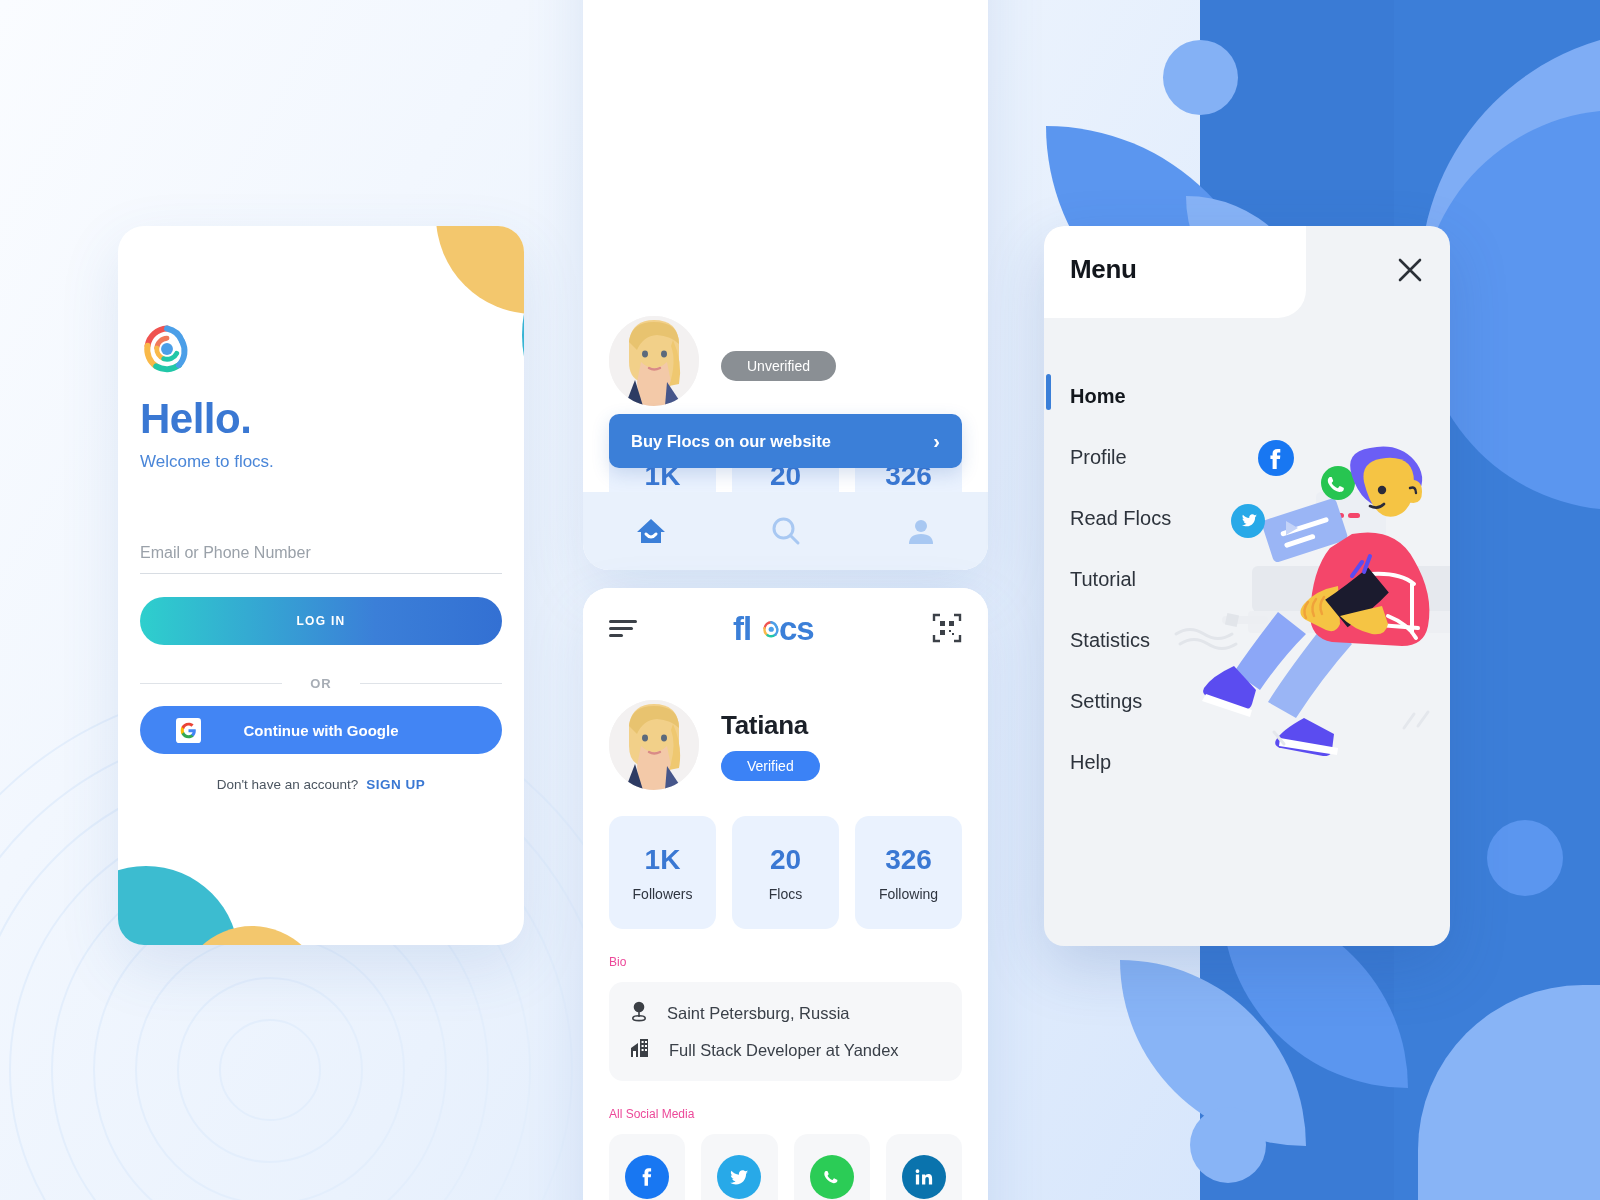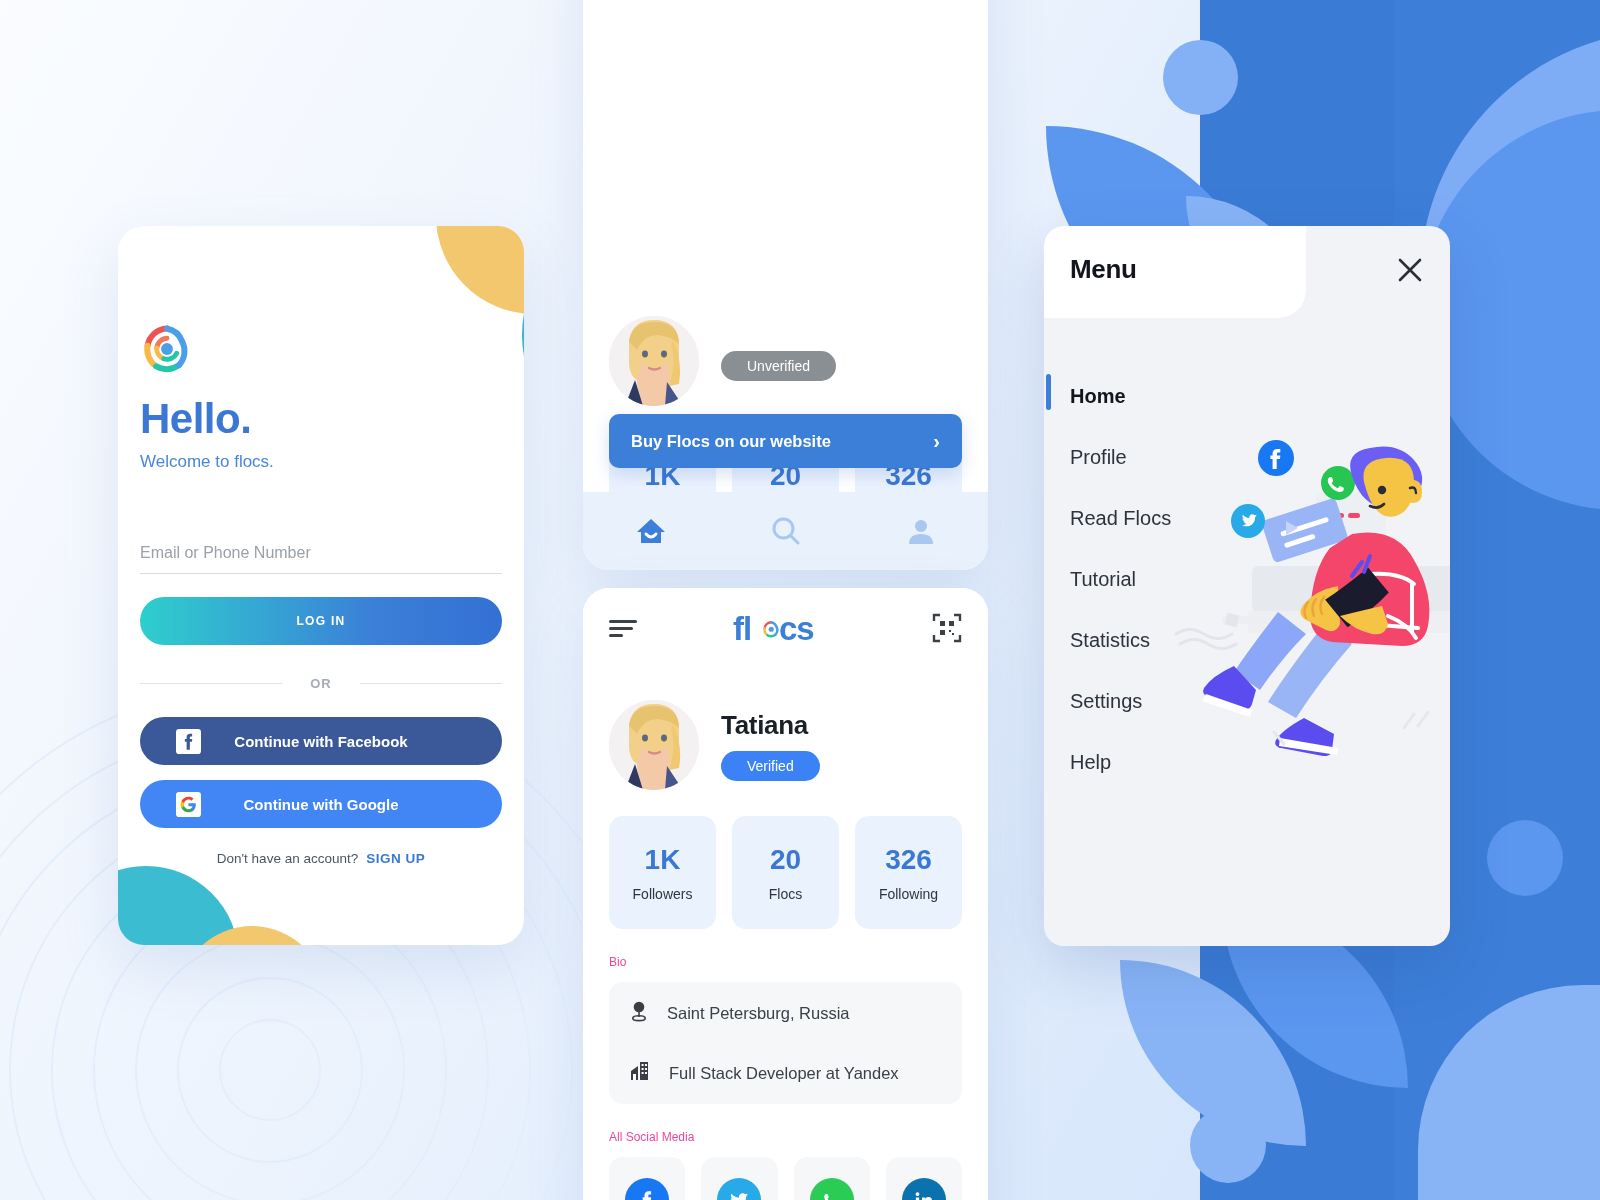--- a/index.html
+++ b/index.html
@@ -72,21 +72,21 @@
   .badge { display:inline-flex; align-items:center; justify-content:center; height:30px; padding: 0 26px; border-radius:15px; font-size:14px; color:#fff; margin-top:10px; }
   .badge.verified { background:#3b82f6; }
   .badge.unverified { background:#8a8f94; }
 
   .stats { display:flex; gap:16px; margin-top: 26px; }
   .stat { flex:1; background:#eaf2fe; border-radius:14px; height:113px; display:flex; flex-direction:column; align-items:center; justify-content:center; gap:10px; }
   .stat .num { font-size:28px; font-weight:700; color:#3a78d3; }
   .stat .lbl { font-size:14px; color:#2f3540; }
 
   .sec-title { font-size:12px; color:#ec4899; margin-top: 26px; }
-  .bio-box { background:#f6f7f9; border-radius:14px; margin-top:13px; padding: 18px 20px; display:flex; flex-direction:column; gap:34px; }
+  .bio-box { background:#f6f7f9; border-radius:14px; margin-top:13px; padding: 18px 20px; display:flex; flex-direction:column; gap:11px; }
   .bio-row { display:flex; align-items:center; gap:18px; }
   .bio-row .t { font-size:16.5px; color:#3a4049; }
 
   .soc-grid { display:flex; gap:16px; margin-top:13px; }
   .soc-cell { flex:1; background:#f6f7f9; border-radius:14px; height:86px; display:flex; align-items:center; justify-content:center; }
   .soc-circle { width:44px; height:44px; border-radius:50%; display:flex; align-items:center; justify-content:center; }
 
   .buy-banner { position:absolute; left:26px; right:26px; bottom:102px; height:54px; background:#3b7fd8; border-radius:10px; display:flex; align-items:center; justify-content:space-between; padding: 0 22px; box-shadow: 0 6px 18px rgba(40,90,170,.18); cursor:pointer; }
   .buy-banner .t { color:#fff; font-size:16.5px; font-weight:700; }
   .buy-banner .chev { color:#fff; font-size:20px; font-weight:700; }
@@ -176,29 +176,20 @@
     </div>
 
     <button class="btn btn-login">LOG IN</button>
 
     <div class="or-row">
       <span class="line"></span>
       <span class="or">OR</span>
       <span class="line"></span>
     </div>
 
-    <button class="btn btn-fb">
-      <span class="soc-ico">
-        <svg width="25" height="25" viewBox="0 0 24 24">
-            <rect width="24" height="24" rx="3" fill="#fff"></rect>
-            <path fill="#3b5998" d="M15.6 12.2h-2.3V20h-3.1v-7.8H8.5V9.6h1.7V7.9c0-2.1 1.1-3.3 3.3-3.3h2v2.7h-1.3c-.6 0-.9.3-.9.9v1.4h2.3l-.3 2.6z"></path>
-          </svg>
-      </span>
-      <span>Continue with Facebook</span>
-    </button>
 
     <button class="btn btn-gg">
       <span class="soc-ico">
         <svg width="25" height="25" viewBox="0 0 24 24">
             <rect width="24" height="24" rx="3" fill="#fff"></rect>
           <path fill="#4285F4" d="M19 12.2c0-.5 0-1-.1-1.4H12v2.8h3.9c-.2.9-.7 1.7-1.5 2.2v1.9h2.4c1.4-1.3 2.2-3.2 2.2-5.5z"></path>
           <path fill="#34A853" d="M12 19.5c2 0 3.7-.7 4.9-1.8l-2.4-1.9c-.7.4-1.5.7-2.5.7-1.9 0-3.6-1.3-4.2-3.1H5.3v1.9c1.2 2.5 3.8 4.2 6.7 4.2z"></path>
           <path fill="#FBBC05" d="M7.8 13.4c-.2-.5-.3-1-.3-1.6s.1-1.1.3-1.6V8.3H5.3C4.8 9.4 4.5 10.6 4.5 12s.3 2.6.8 3.7l2.5-2.3z"></path>
           <path fill="#EA4335" d="M12 7.3c1.1 0 2.1.4 2.8 1.1l2.1-2.1C15.7 5.1 14 4.5 12 4.5c-2.9 0-5.5 1.7-6.7 4.2l2.5 1.9c.6-1.8 2.3-3.3 4.2-3.3z"></path>
         </svg>

